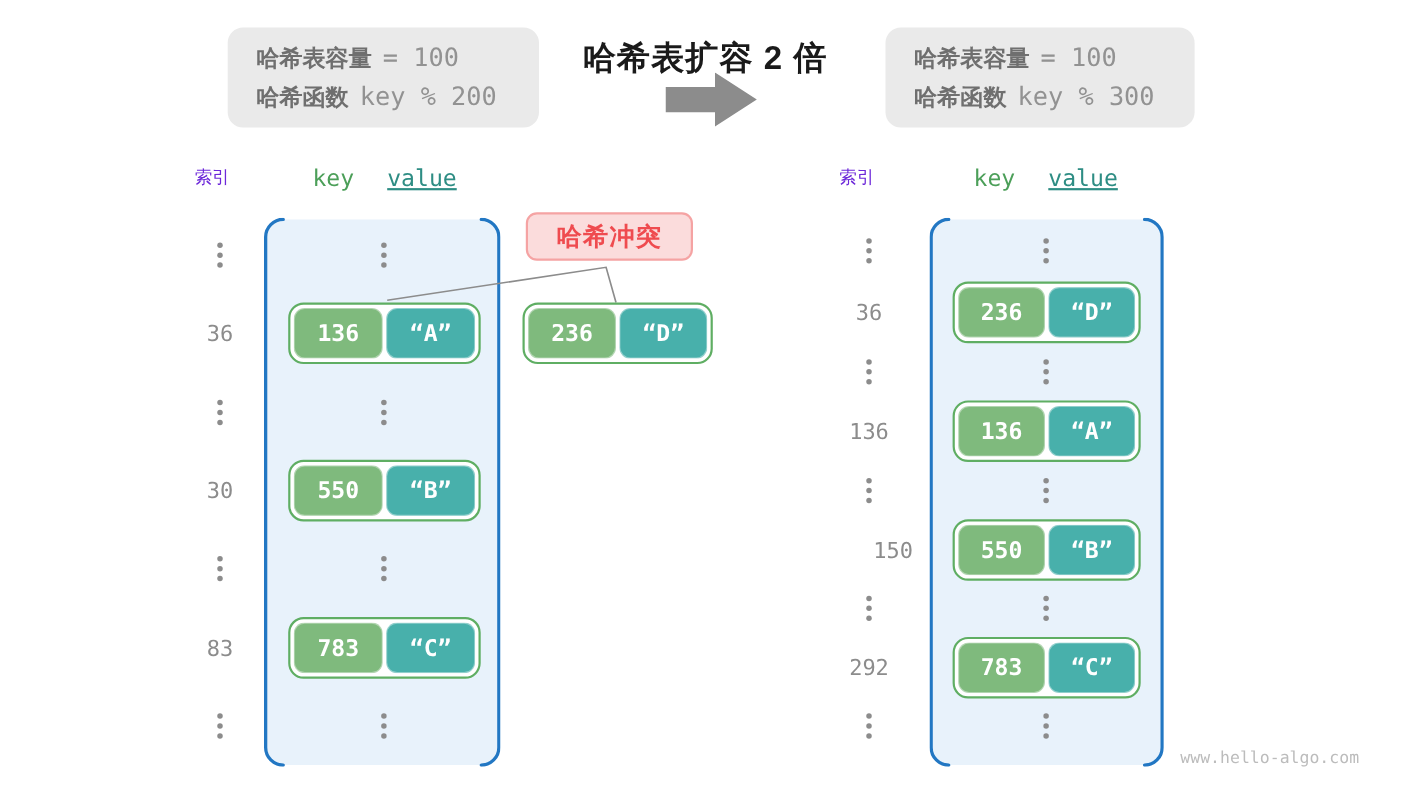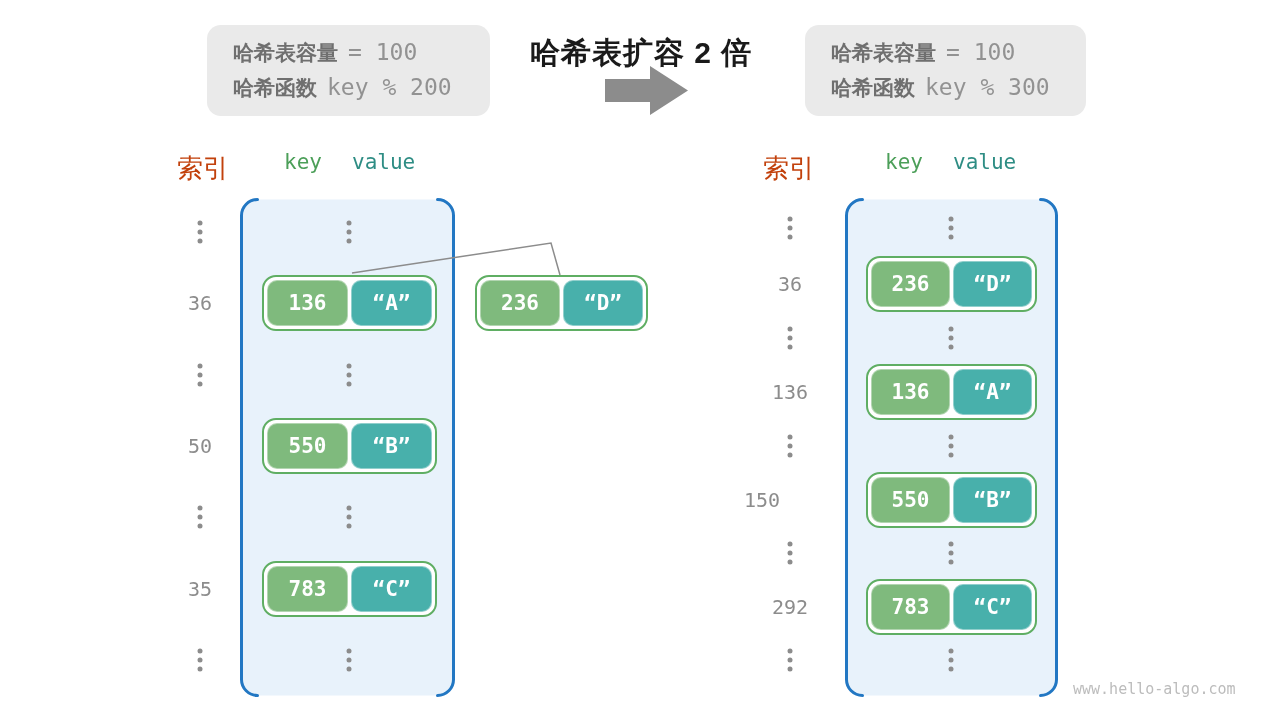--- a/index.html
+++ b/index.html
@@ -19,23 +19,23 @@
   .info-label{font-weight:bold;font-size:21px;color:#6F6F6F;}
   .info-code{font-family:"DejaVu Sans Mono","Liberation Mono",monospace;font-size:23px;color:#929292;}
 
   
   .title{
     width:240px;font-size:30px;font-weight:bold;color:#1A1A1A;
     letter-spacing:1px;white-space:nowrap;
   }
 
   
-  .hdr-index{font-size:26px;color:#c2410c;}
+  .hdr-index{font-size:16px;color:#6d28d9;}
   .hdr-key{font-family:"DejaVu Sans Mono","Liberation Mono",monospace;font-size:21px;color:#4C9F59;}
-  .hdr-value{font-family:"DejaVu Sans Mono","Liberation Mono",monospace;font-size:21px;color:#2E8D84;}
+  .hdr-value{font-family:"DejaVu Sans Mono","Liberation Mono",monospace;font-size:21px;color:#2E8D84;text-decoration:underline;}
 
   
   .dots{display:flex;flex-direction:column;gap:4px;align-items:center;transform:translate(-50%,-50%);}
   .dots i{width:5px;height:5px;border-radius:50%;background:#8C8C8C;display:block;}
 
   
   .idx{
     transform:translate(-50%,-50%);font-family:"DejaVu Sans Mono","Liberation Mono",monospace;
     font-size:20px;color:#8C8C8C;white-space:nowrap;
   }
@@ -145,54 +145,55 @@
       <i></i>
       <i></i>
       <i></i>
     </div>
   <div class="abs dots" style="left:349px;top:375px;">
       <i></i>
       <i></i>
       <i></i>
     </div>
 
-  <div class="abs idx" style="left:200px;top:446px;">50</div>
+  <div class="abs idx" style="left:200px;top:446px;">30</div>
   <div class="abs pair" style="left:262px;top:418px;width:175px;">
     <div class="kbox">550</div>
     <div class="vbox">“B”</div>
   </div>
 
   <div class="abs dots" style="left:200px;top:517px;">
       <i></i>
       <i></i>
       <i></i>
     </div>
   <div class="abs dots" style="left:349px;top:517px;">
       <i></i>
       <i></i>
       <i></i>
     </div>
 
-  <div class="abs idx" style="left:200px;top:589px;">35</div>
+  <div class="abs idx" style="left:200px;top:589px;">83</div>
   <div class="abs pair" style="left:262px;top:561px;width:175px;">
     <div class="kbox">783</div>
     <div class="vbox">“C”</div>
   </div>
 
   <div class="abs dots" style="left:200px;top:660px;">
       <i></i>
       <i></i>
       <i></i>
     </div>
   <div class="abs dots" style="left:349px;top:660px;">
       <i></i>
       <i></i>
       <i></i>
     </div>
 
+  <div class="abs collision-label" style="left:478px;top:193px;">哈希冲突</div>
   <div class="abs pair" style="left:475px;top:275px;width:173px;">
     <div class="kbox">236</div>
     <div class="vbox">“D”</div>
   </div>
 
   <div class="abs dots" style="left:790px;top:228px;">
       <i></i>
       <i></i>
       <i></i>
     </div>
@@ -229,21 +230,21 @@
       <i></i>
       <i></i>
       <i></i>
     </div>
   <div class="abs dots" style="left:951px;top:446px;">
       <i></i>
       <i></i>
       <i></i>
     </div>
 
-  <div class="abs idx" style="left:762px;top:500px;">150</div>
+  <div class="abs idx" style="left:812px;top:500px;">150</div>
   <div class="abs pair" style="left:866px;top:472px;width:171px;">
     <div class="kbox">550</div>
     <div class="vbox">“B”</div>
   </div>
 
   <div class="abs dots" style="left:790px;top:553px;">
       <i></i>
       <i></i>
       <i></i>
     </div>

